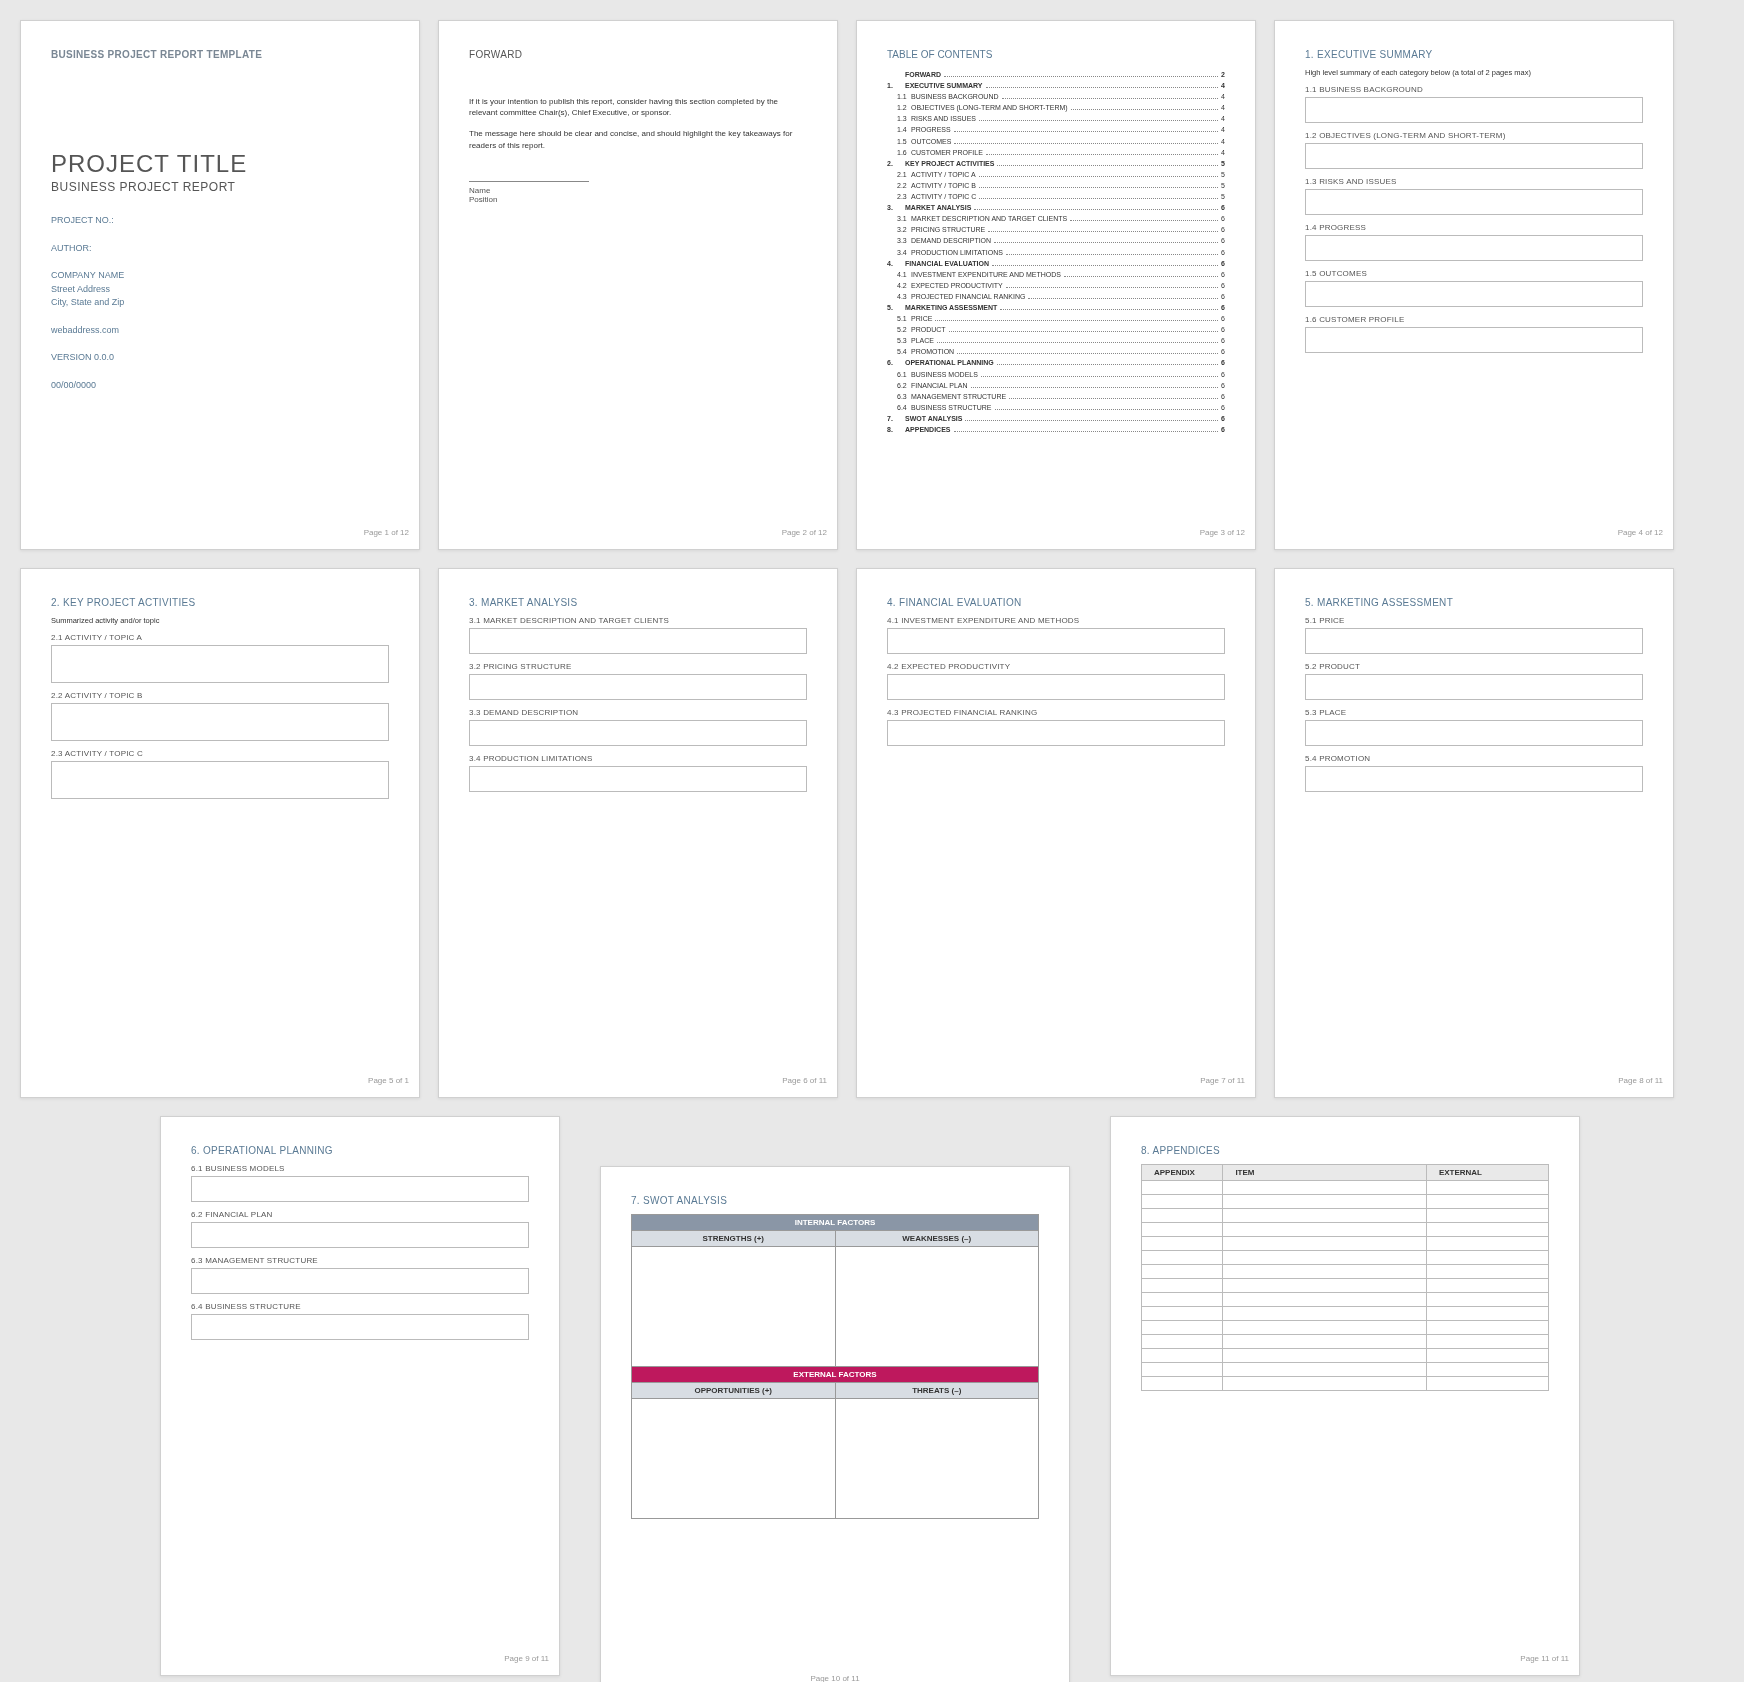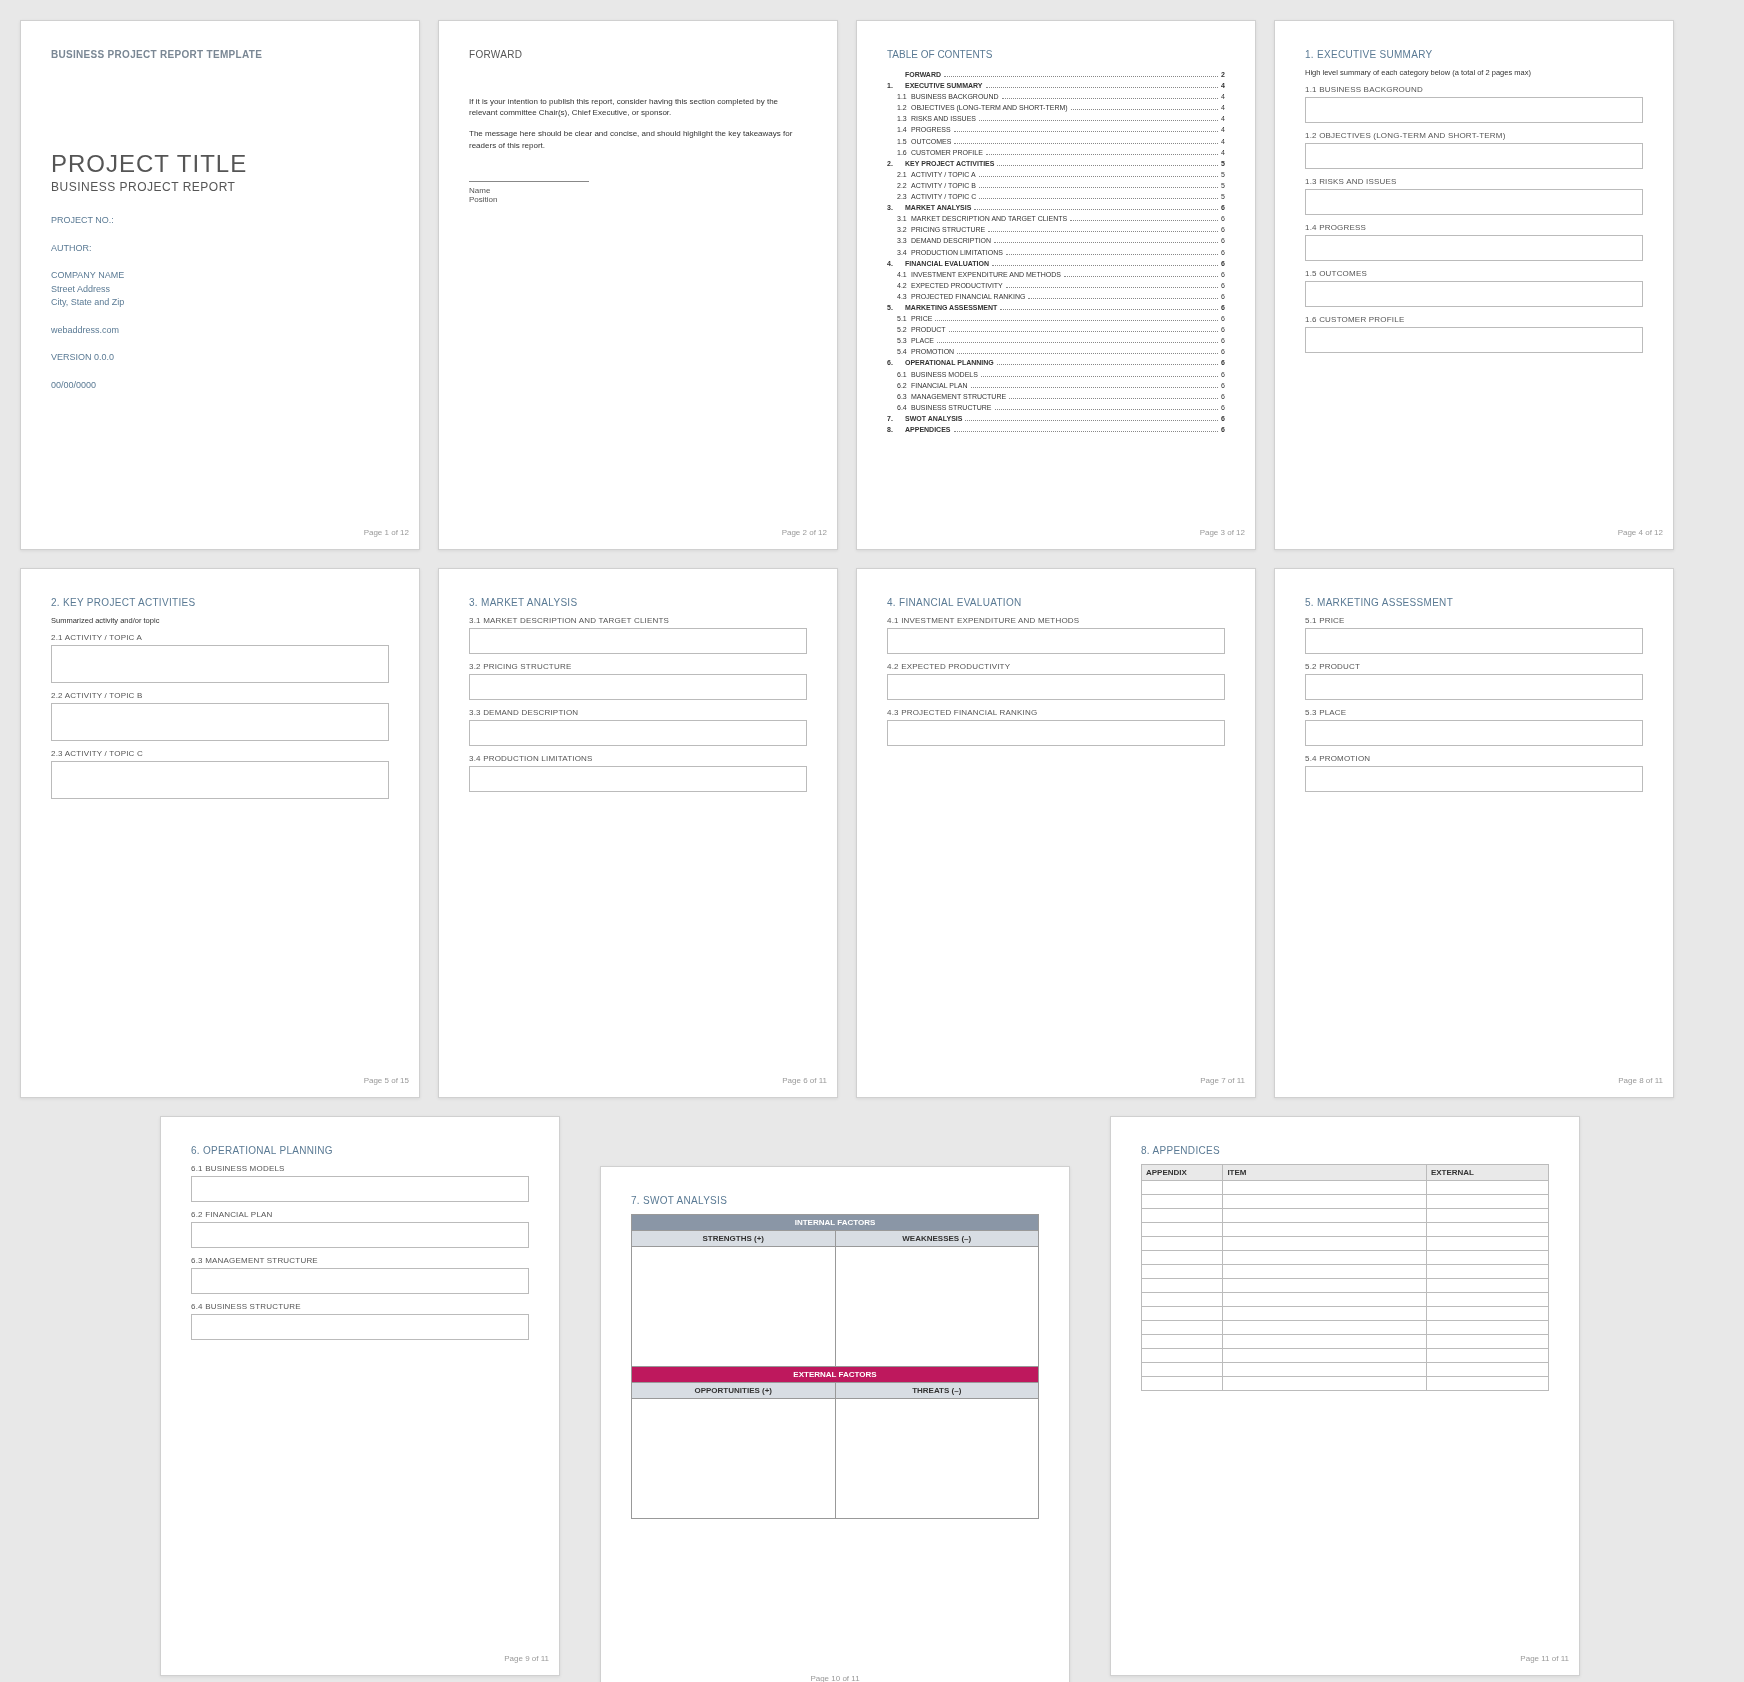--- a/index.html
+++ b/index.html
@@ -68,21 +68,21 @@
   .box.sm { height: 26px; }
   .note { font-size: 7.5px; color: #333; margin-bottom: 6px; }
   
   .swot { width:100%; border-collapse: collapse; font-size:8px; }
   .swot td, .swot th { border:1px solid #999; }
   .swot .band { background:#8a96a6; color:#fff; text-align:center; font-weight:bold; padding:3px; font-size:8px;}
   .swot .sub { background:#d8dde3; text-align:center; font-weight:bold; padding:3px; }
   .swot .cell { height:120px; }
   
   .apx { width:100%; border-collapse: collapse; font-size:8px; }
-  .apx th, .apx td { border:1px solid #bbb; padding:3px 4px; text-align:left; }
+  .apx th, .apx td { border:1px solid #bbb; padding:3px 12px; text-align:left; }
   .apx th { background:#e9e9e9; font-weight:bold; }
   .apx td { height:14px; }
 </style>
 </head>
 <body>
 
 <div class="row">
 
   <div class="page p-std">
     <div class="tpl-header">BUSINESS PROJECT REPORT TEMPLATE</div>
@@ -340,21 +340,21 @@
 
   <div class="page p-std">
     <div class="sec-heading bluish">2. KEY PROJECT ACTIVITIES</div>
     <div class="note">Summarized activity and/or topic</div>
     <div class="subhead">2.1  ACTIVITY / TOPIC A</div>
       <div class="box"></div>
     <div class="subhead">2.2  ACTIVITY / TOPIC B</div>
       <div class="box"></div>
     <div class="subhead">2.3  ACTIVITY / TOPIC C</div>
       <div class="box"></div>
-    <div class="pagefoot">Page 5 of 15</div>
+    <div class="pagefoot">Page 5 of 1</div>
   </div>
 
   <div class="page p-std">
     <div class="sec-heading bluish">3. MARKET ANALYSIS</div>
     <div class="subhead">3.1  MARKET DESCRIPTION AND TARGET CLIENTS</div>
       <div class="box sm"></div>
     <div class="subhead">3.2  PRICING STRUCTURE</div>
       <div class="box sm"></div>
     <div class="subhead">3.3  DEMAND DESCRIPTION</div>
       <div class="box sm"></div>

